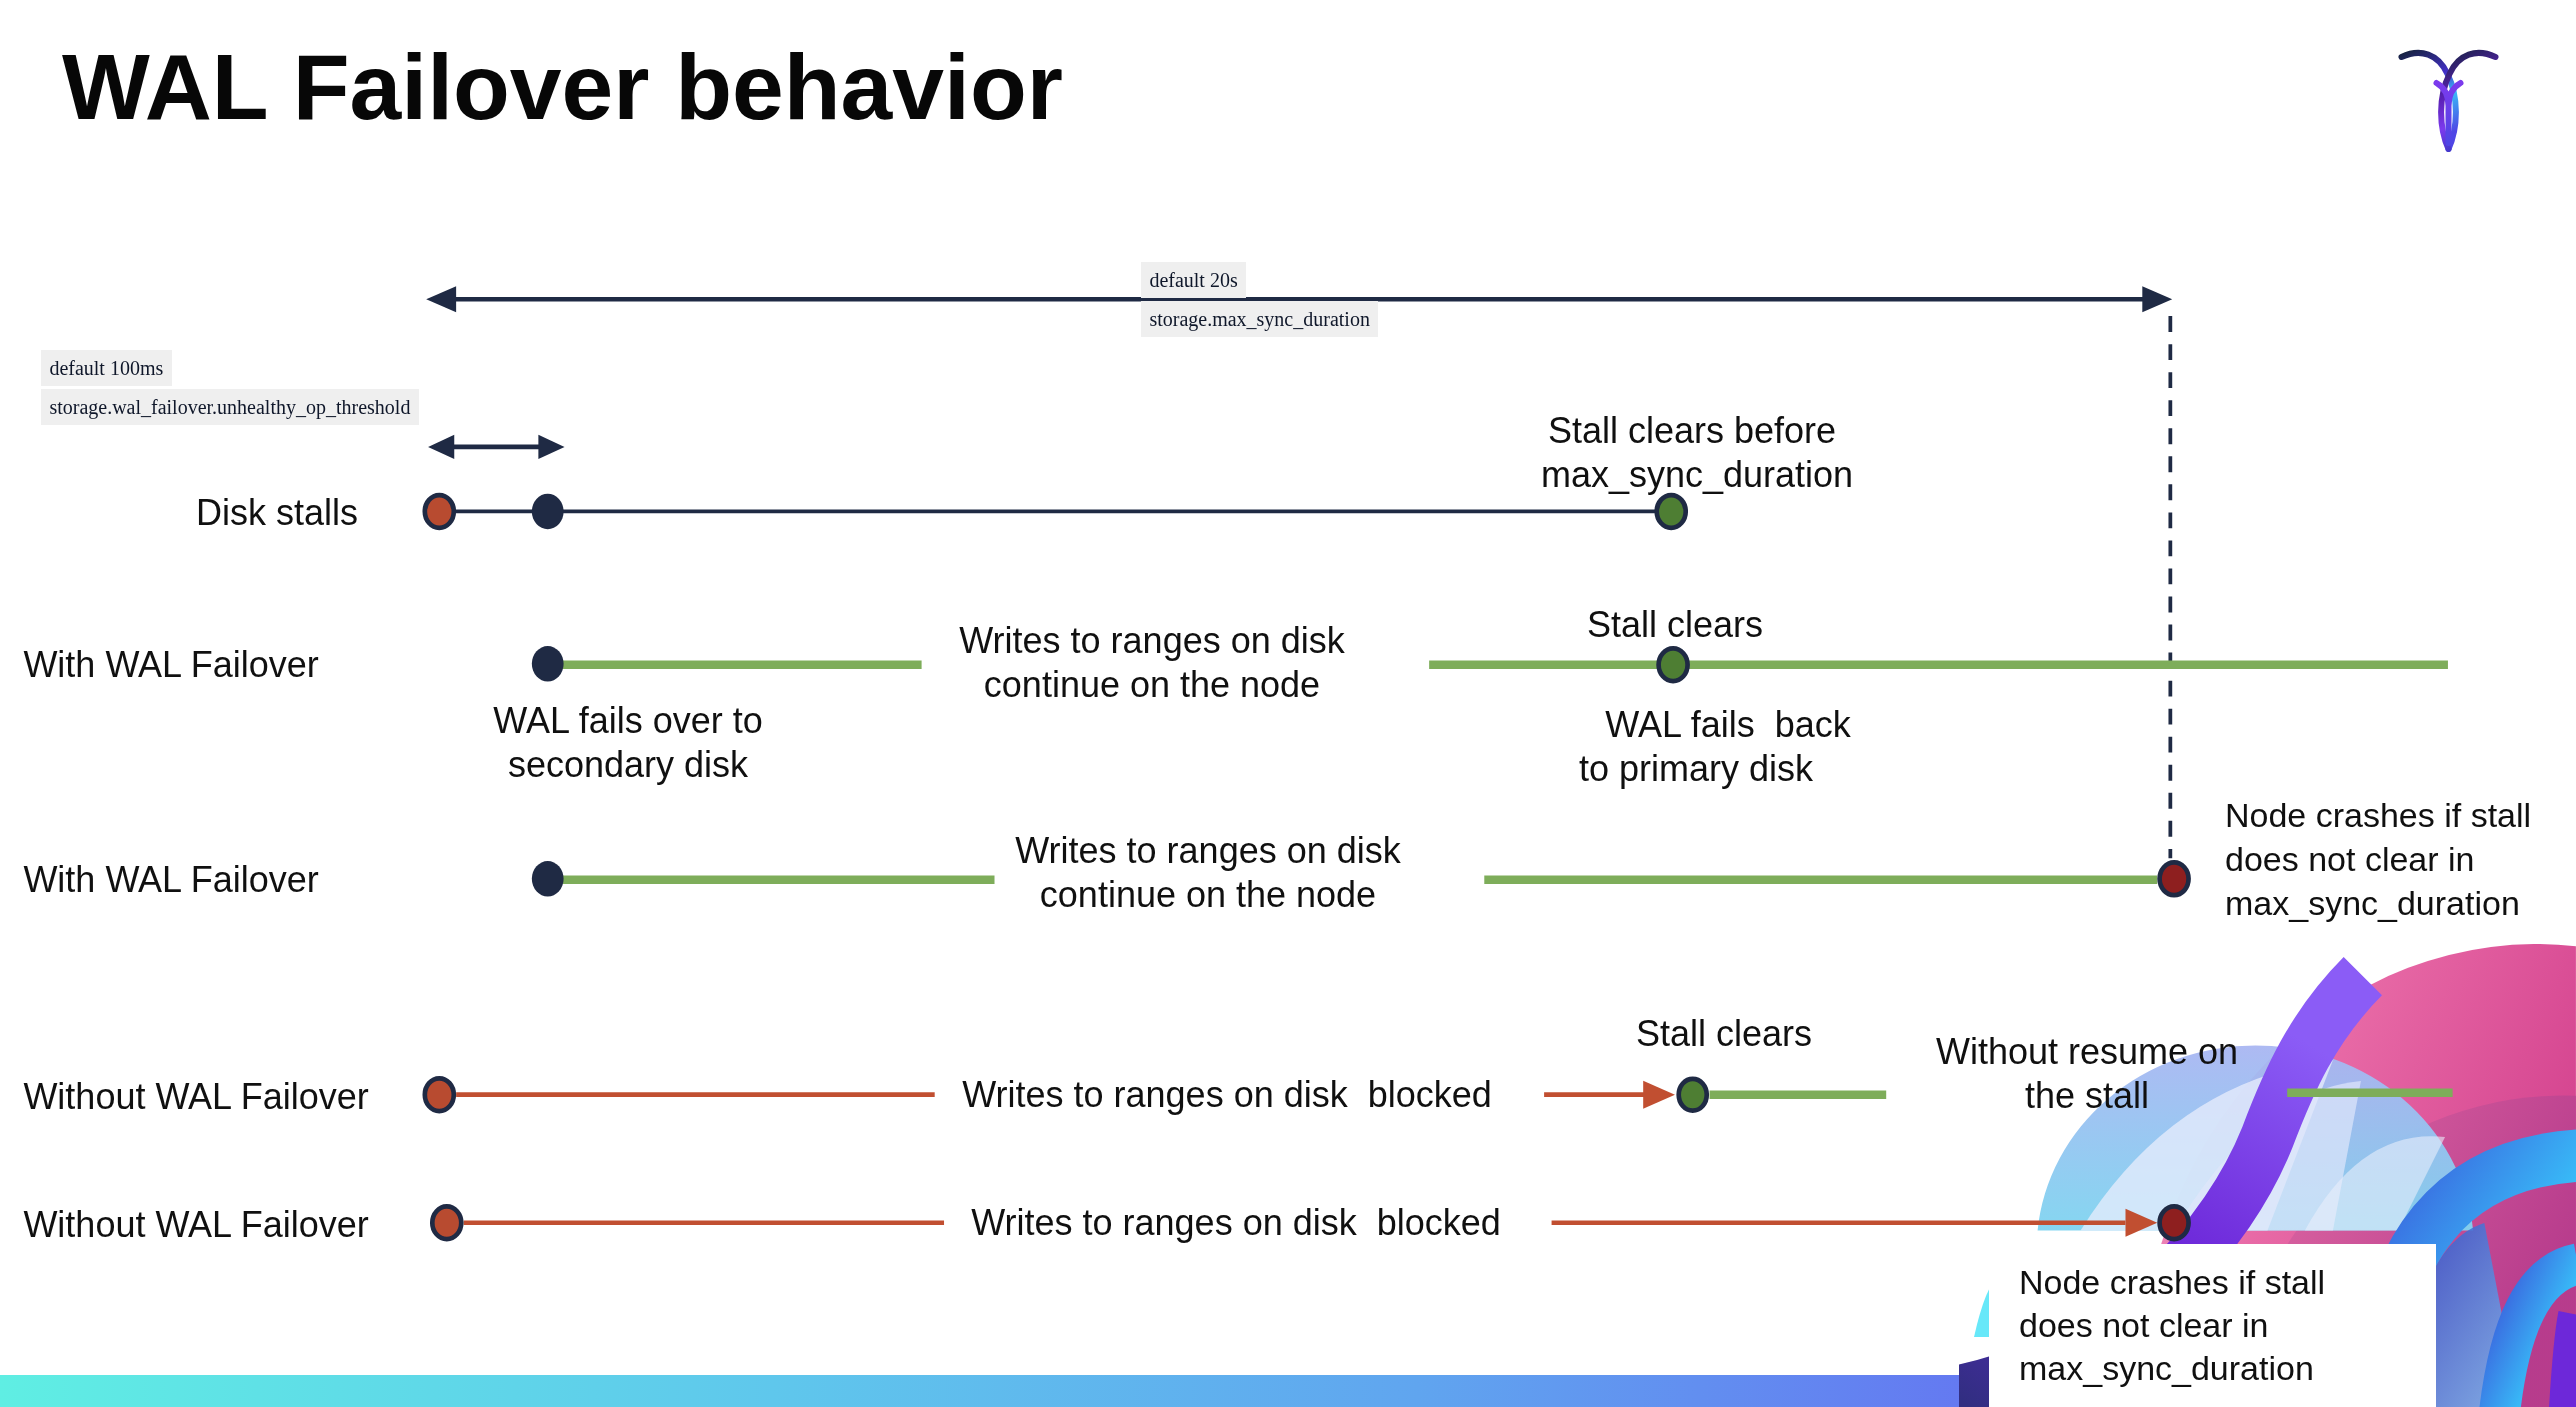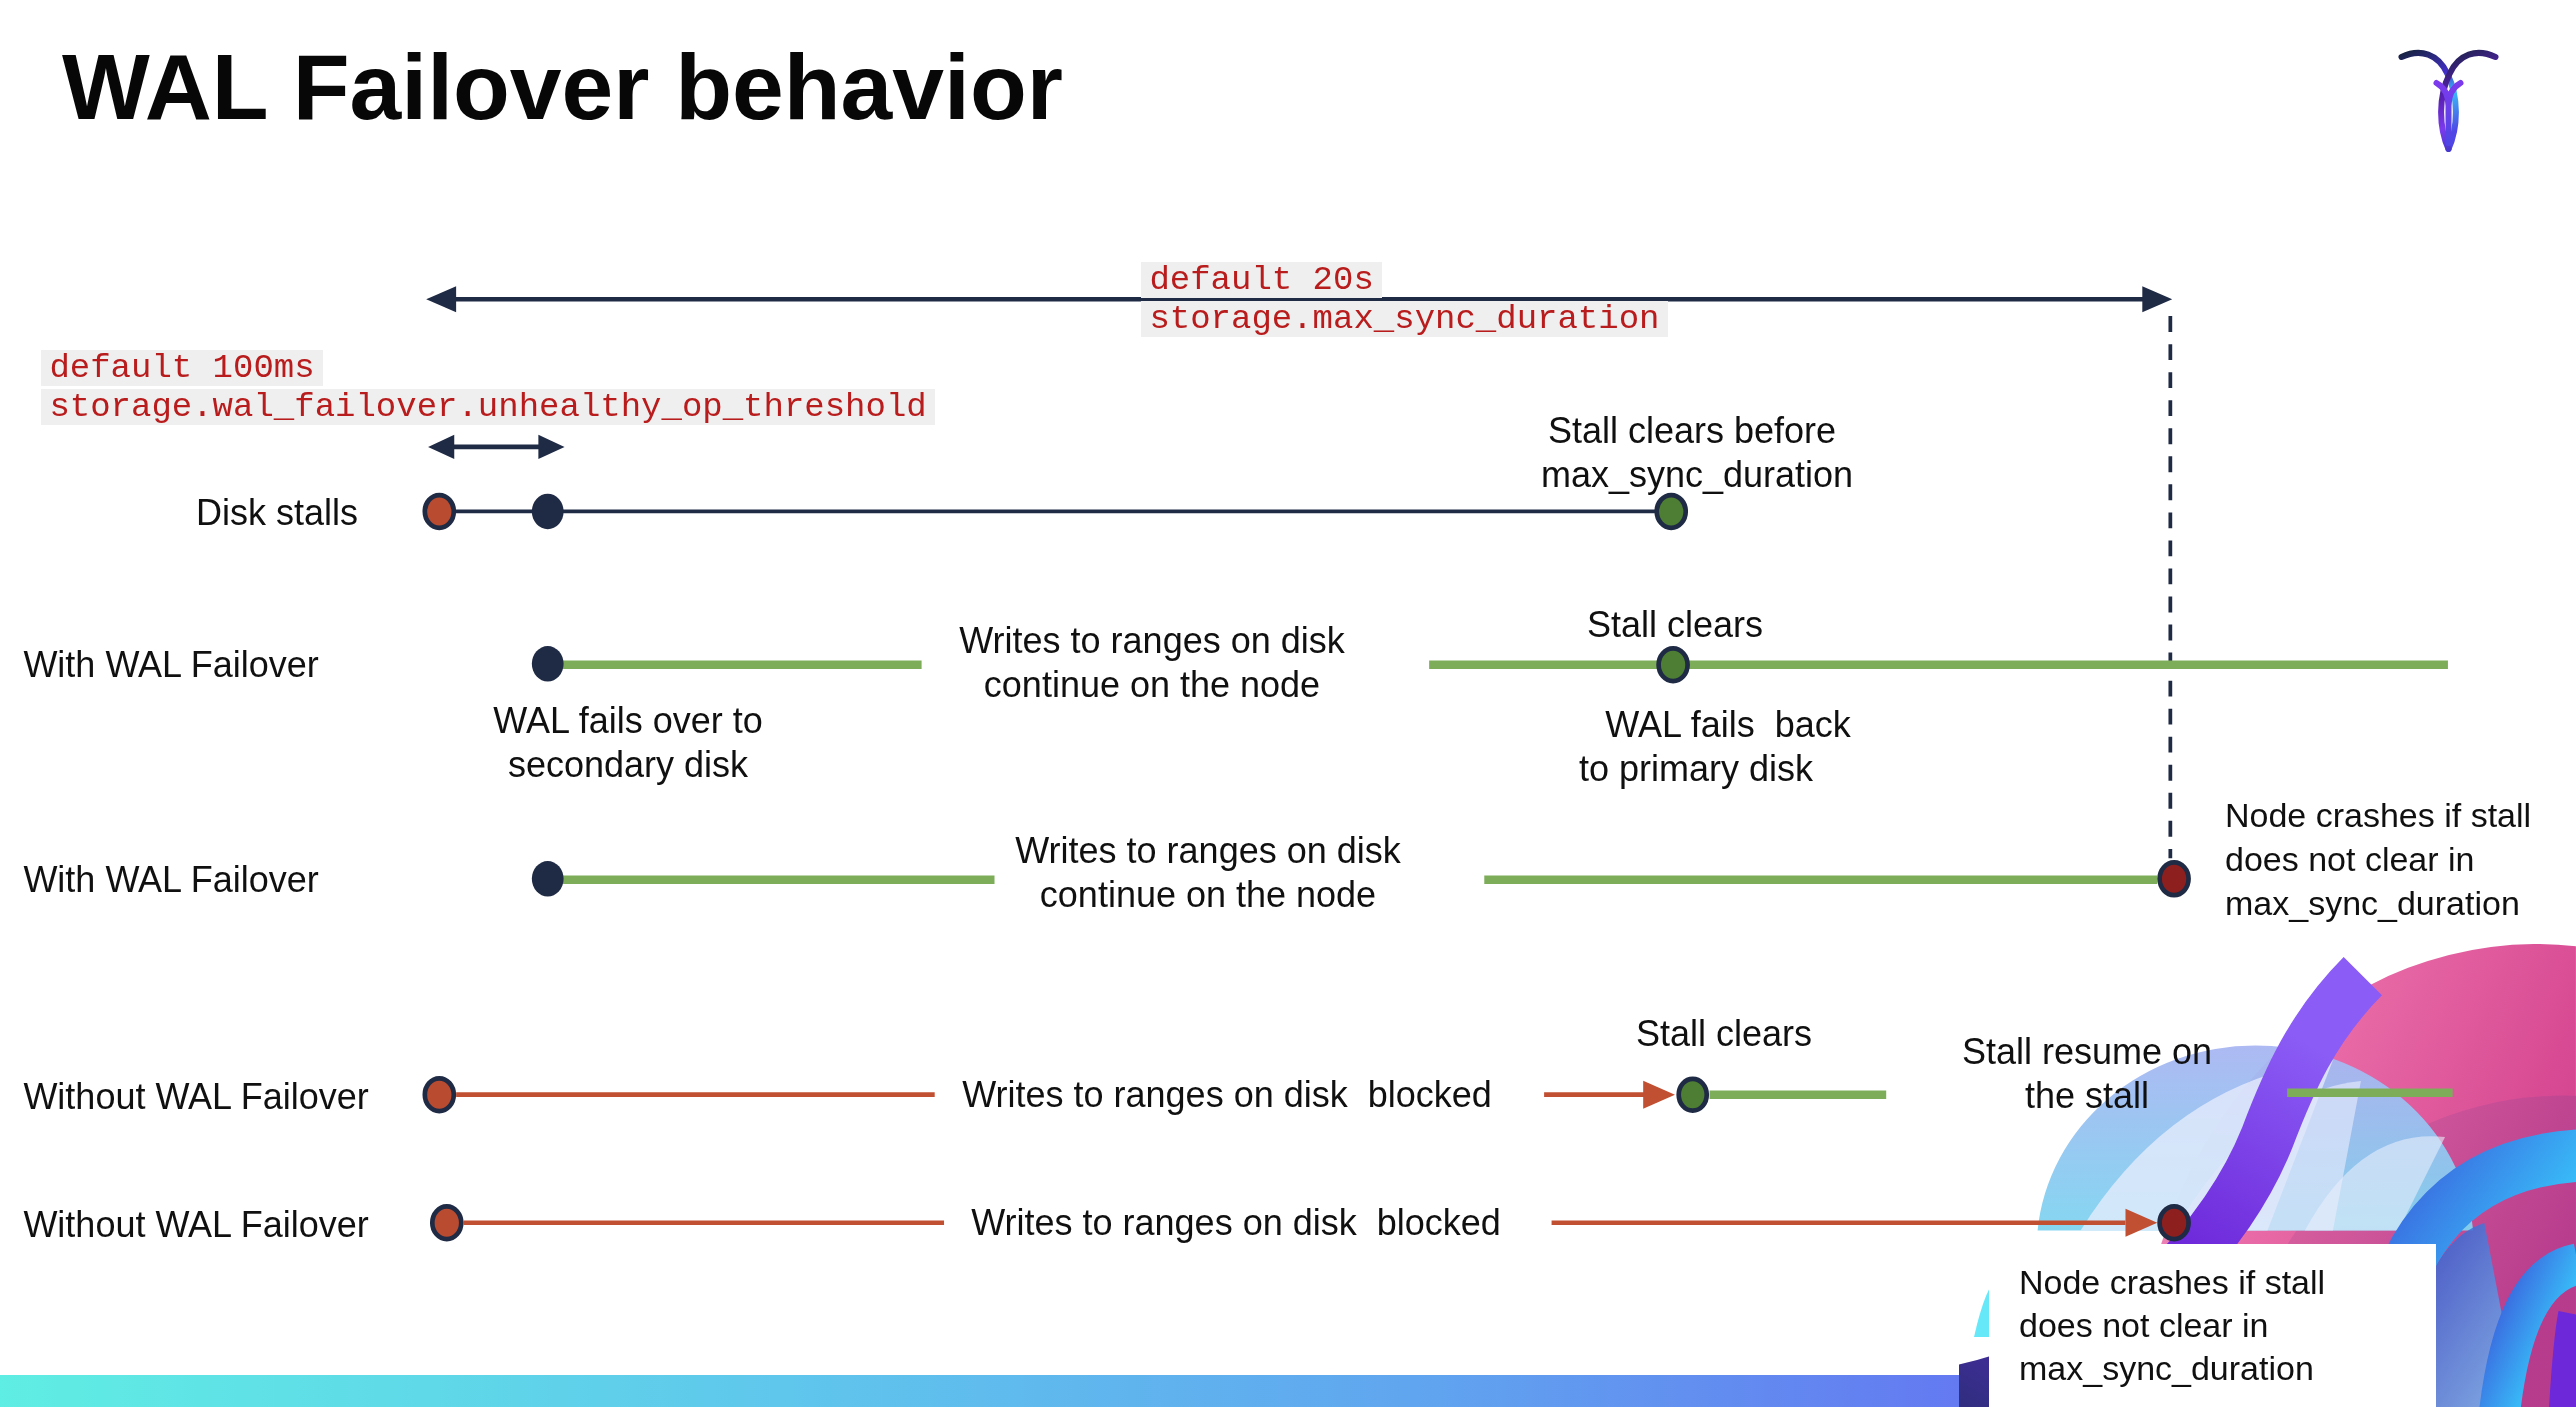--- a/index.html
+++ b/index.html
@@ -3,22 +3,22 @@
 <meta charset="utf-8">
 <style>
   html,body{margin:0;padding:0;background:#ffffff;}
   #slide{position:relative;width:2576px;height:1408px;background:#ffffff;overflow:hidden;
          font-family:"Liberation Sans",sans-serif;color:#101010;}
   .t{position:absolute;font-size:36px;color:#101010;white-space:nowrap;line-height:43px;}
   .c{transform:translateX(-50%);text-align:left;}
   .r{text-align:left;}
   .pre{white-space:pre;}
   .small{font-size:34px;line-height:43px;}
-  .code{position:absolute;background:#efefef;color:#b91c1c;
-        font-family:Liberation Mono, monospace;font-size:34px;line-height:34px;
+  .code{position:absolute;background:#efefef;color:#0f172a;
+        font-family:Liberation Serif, serif;font-size:20px;line-height:34px;
         padding:0.9px 8.4px;white-space:pre;}
   #title{position:absolute;left:62px;top:34px;font-size:93px;font-weight:700;
          letter-spacing:0px;color:#070707;white-space:nowrap;}
   #bottom-bar{position:absolute;left:0;top:1375px;width:2576px;height:33px;z-index:1;
       background:linear-gradient(90deg,#5feee3 0%,#5fc7ec 30%,#60a5ef 55%,#6661f2 88%,#6c52f6 100%);}
   #artwork{position:absolute;left:1959px;top:922px;width:617px;height:486px;z-index:2;}
   #crash-box{position:absolute;left:1989px;top:1244px;width:447px;height:164px;
              background:#ffffff;z-index:3;}
   #crash-box .inner{position:absolute;left:30px;top:17px;}
   #overlay{position:absolute;left:0;top:0;width:2576px;height:1408px;z-index:4;pointer-events:none;}
@@ -167,21 +167,21 @@
   <div class="t c txt-layer" style="left:1208px;top:829px;">Writes to ranges on disk</div>
   <div class="t c txt-layer" style="left:1208px;top:873px;">continue on the node</div>
   <div class="t small txt-layer" style="left:2225px;top:793px;line-height:44px;">
     <div>Node crashes if stall</div>
     <div>does not clear in</div>
     <div>max_sync_duration</div>
   </div>
 
   <div class="t c pre txt-layer" style="left:1227px;top:1073px;">Writes to ranges on disk  blocked</div>
   <div class="t c txt-layer" style="left:1724px;top:1012px;">Stall clears</div>
-  <div class="t c txt-layer" style="left:2087px;top:1030px;">Stall resume on</div>
+  <div class="t c txt-layer" style="left:2087px;top:1030px;">Without resume on</div>
   <div class="t c txt-layer" style="left:2087px;top:1074px;">the stall</div>
 
   <div class="t c pre txt-layer" style="left:1236px;top:1201px;">Writes to ranges on disk  blocked</div>
 
   <svg id="logo" viewBox="0 0 100 118">
     <defs>
       <linearGradient id="gLogoR" x1="0" y1="0" x2="0.25" y2="1">
         <stop offset="0" stop-color="#16223f"></stop>
           <stop offset="0.38" stop-color="#4330c9"></stop>
         <stop offset="0.6" stop-color="#38bdf8"></stop>

